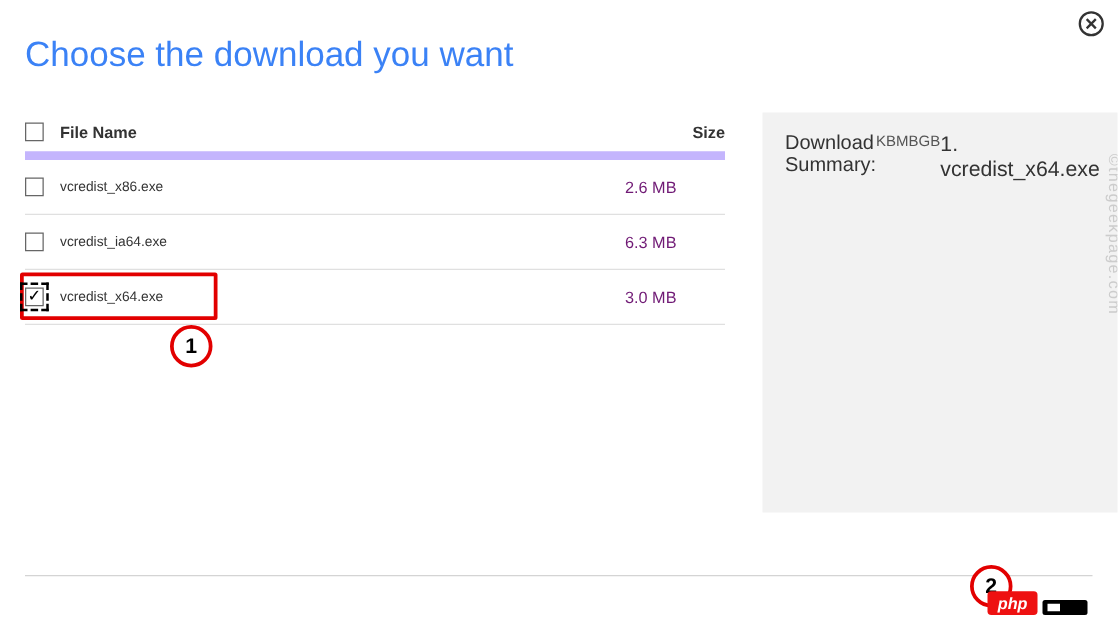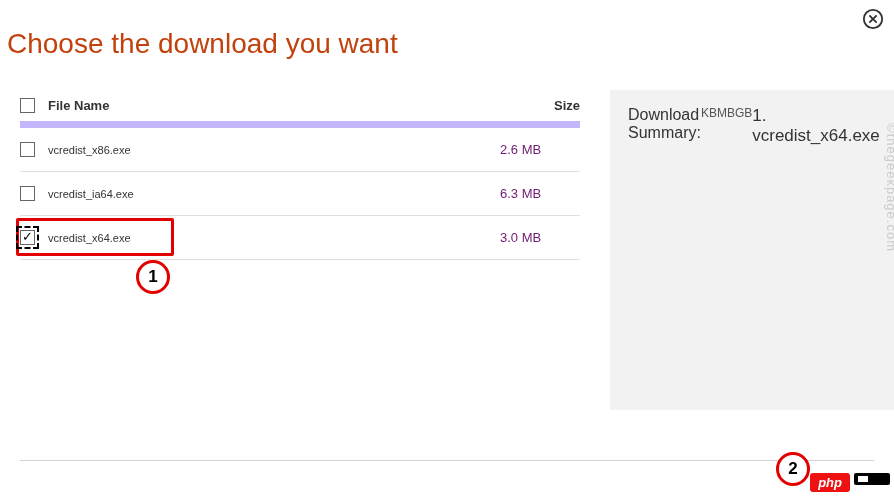--- a/index.html
+++ b/index.html
@@ -16,22 +16,22 @@
       top: 8px;
       right: 10px;
       width: 22px;
       height: 22px;
       cursor: pointer;
     }
     .close-btn svg { width: 100%; height: 100%; }
     .page-title {
       font-size: 28px;
       font-weight: 300;
-      color: #c2410c;
-      padding: 28px 0 0 7px;
+      color: #3b82f6;
+      padding: 28px 0 0 20px;
     }
     .main {
       display: flex;
       padding: 30px 20px 0 20px;
       gap: 30px;
     }
     .table-area {
       flex: 0 0 560px;
     }
     .table-header {
@@ -134,24 +134,24 @@
       justify-content: center;
       font-weight: 700;
       font-size: 17px;
       color: #000;
       pointer-events: none;
     }
     .callout-1 { left: 136px; top: 260px; }
     .callout-2 { left: 776px; top: 452px; }
     .php-badge {
       position: absolute;
-      right: 4px;
+      right: 24px;
       bottom: 12px;
       display: flex;
-      align-items: flex-start;
+      align-items: flex-end;
       gap: 4px;
     }
     .php-pill {
       background: #e11;
       color: #fff;
       font-style: italic;
       font-weight: 700;
       font-size: 13px;
       padding: 2px 8px;
       border-radius: 3px;

